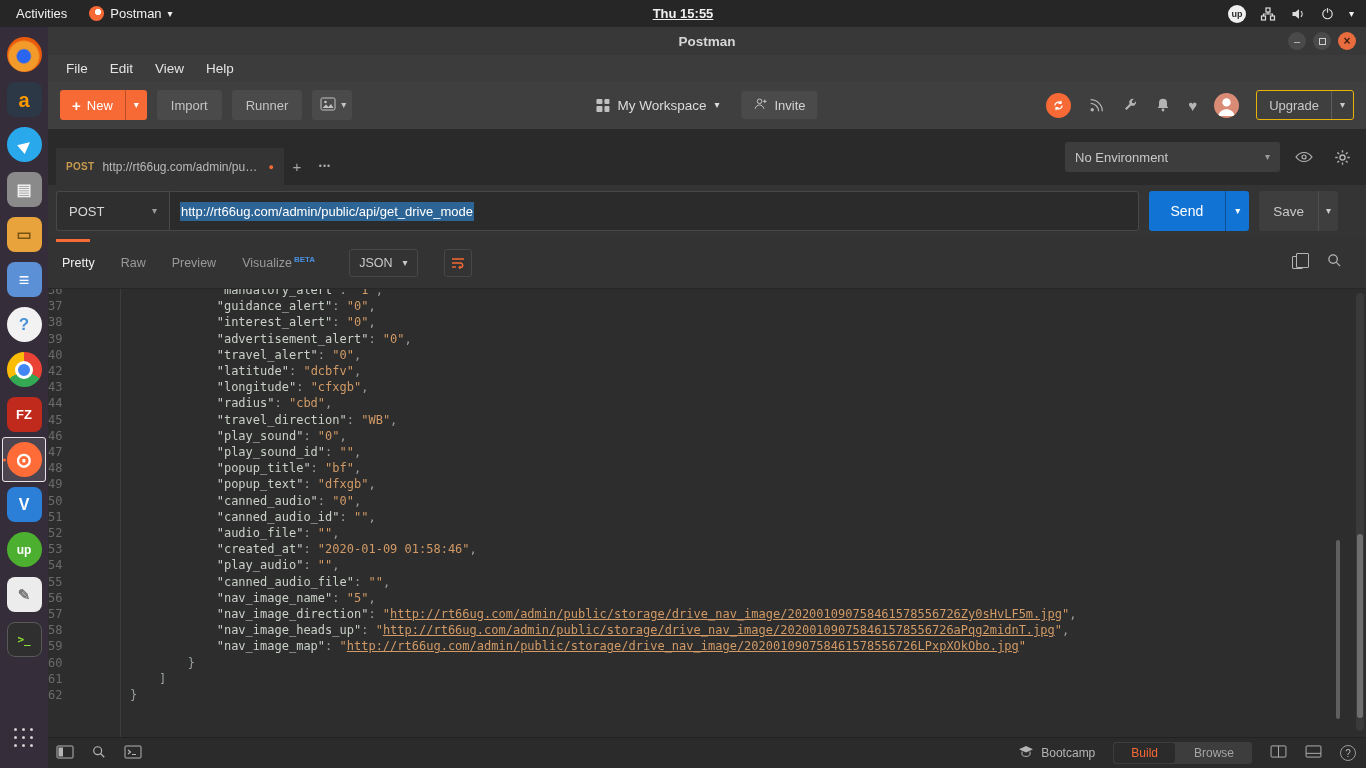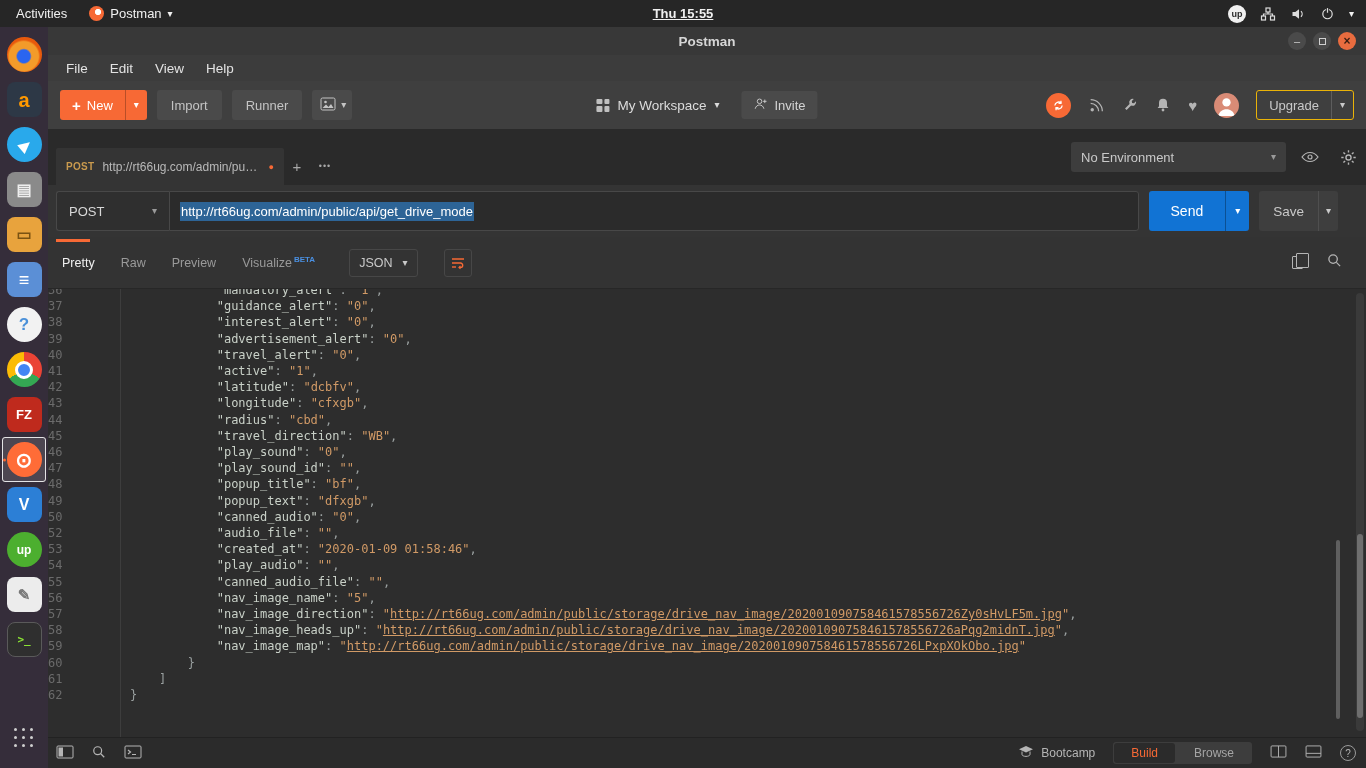--- a/index.html
+++ b/index.html
@@ -82,21 +82,21 @@
   
   .tabrow { height:56px; background:#2a2a2a; display:flex; padding-left:8px; flex:none; }
   .reqtab { align-self:flex-end; height:37px; width:228px; background:#343434; border-radius:2px 2px 0 0;
     display:flex; align-items:center; gap:8px; padding:0 10px; }
   .reqtab .m { font-size:10px; font-weight:700; color:var(--t-method); letter-spacing:.3px; }
   .reqtab .u { font-size:12px; color:#b9b9b9; max-width:160px; overflow:hidden; white-space:nowrap; text-overflow:ellipsis; }
   .reqtab .dot { color:var(--t-accent); font-size:9px; margin-left:auto; }
   .tab-plus, .tab-more { align-self:flex-end; margin-bottom:7px; height:24px; min-width:26px; display:flex;
     align-items:center; justify-content:center; color:#a8a8a8; font-size:15px; }
   .tab-more { font-size:9px; letter-spacing:1px; margin-left:2px; }
-  .tabrow-right { margin-left:auto; display:flex; align-items:center; gap:10px; padding-right:4px; }
+  .tabrow-right { margin-left:auto; display:flex; align-items:center; gap:10px; padding-right:10px; }
   .env-select { width:215px; height:30px; background:#3d3d3d; border-radius:3px; display:flex; align-items:center;
     padding:0 10px; color:#c9c9c9; font-size:13px; }
   .env-select .caret { margin-left:auto; color:#9a9a9a; }
   .ghost-icon { width:28px; height:28px; display:flex; align-items:center; justify-content:center; color:#b4b4b4; }
   
   .requestrow { height:52px; background:#343434; display:flex; align-items:center; padding:0 28px 0 8px; flex:none; }
   .method-select { width:113px; height:40px; background:#2f2f2f; border:1px solid #484848; border-right:none;
     border-radius:3px 0 0 3px; display:flex; align-items:center; padding:0 12px; color:#d8d8d8; font-size:13px; }
   .method-select .caret { margin-left:auto; color:#9a9a9a; }
   .url-input { flex:1; height:40px; background:#2b2b2b; border:1px solid #484848; border-radius:0 3px 3px 0;
@@ -489,24 +489,20 @@
             </div>
             <div class="cl">
               <span class="ln">39</span>
               <span class="lc" style="padding-left: 12ch;"><span class="k">"advertisement_alert"</span><span class="p">: </span><span class="v">"</span><span class="v">0</span><span class="v">"</span><span class="p">,</span></span>
             </div>
             <div class="cl">
               <span class="ln">40</span>
               <span class="lc" style="padding-left: 12ch;"><span class="k">"travel_alert"</span><span class="p">: </span><span class="v">"</span><span class="v">0</span><span class="v">"</span><span class="p">,</span></span>
             </div>
             <div class="cl">
-              <span class="ln">41</span>
-              <span class="lc" style="padding-left: 12ch;"><span class="k">"active"</span><span class="p">: </span><span class="v">"</span><span class="v">1</span><span class="v">"</span><span class="p">,</span></span>
-            </div>
-            <div class="cl">
               <span class="ln">42</span>
               <span class="lc" style="padding-left: 12ch;"><span class="k">"latitude"</span><span class="p">: </span><span class="v">"</span><span class="v">dcbfv</span><span class="v">"</span><span class="p">,</span></span>
             </div>
             <div class="cl">
               <span class="ln">43</span>
               <span class="lc" style="padding-left: 12ch;"><span class="k">"longitude"</span><span class="p">: </span><span class="v">"</span><span class="v">cfxgb</span><span class="v">"</span><span class="p">,</span></span>
             </div>
             <div class="cl">
               <span class="ln">44</span>
               <span class="lc" style="padding-left: 12ch;"><span class="k">"radius"</span><span class="p">: </span><span class="v">"</span><span class="v">cbd</span><span class="v">"</span><span class="p">,</span></span>
@@ -527,20 +523,24 @@
               <span class="ln">48</span>
               <span class="lc" style="padding-left: 12ch;"><span class="k">"popup_title"</span><span class="p">: </span><span class="v">"</span><span class="v">bf</span><span class="v">"</span><span class="p">,</span></span>
             </div>
             <div class="cl">
               <span class="ln">49</span>
               <span class="lc" style="padding-left: 12ch;"><span class="k">"popup_text"</span><span class="p">: </span><span class="v">"</span><span class="v">dfxgb</span><span class="v">"</span><span class="p">,</span></span>
             </div>
             <div class="cl">
               <span class="ln">50</span>
               <span class="lc" style="padding-left: 12ch;"><span class="k">"canned_audio"</span><span class="p">: </span><span class="v">"</span><span class="v">0</span><span class="v">"</span><span class="p">,</span></span>
+            </div>
+            <div class="cl">
+              <span class="ln">51</span>
+              <span class="lc" style="padding-left: 12ch;"><span class="k">"canned_audio_id"</span><span class="p">: </span><span class="v">"</span><span class="v"></span><span class="v">"</span><span class="p">,</span></span>
             </div>
             <div class="cl">
               <span class="ln">52</span>
               <span class="lc" style="padding-left: 12ch;"><span class="k">"audio_file"</span><span class="p">: </span><span class="v">"</span><span class="v"></span><span class="v">"</span><span class="p">,</span></span>
             </div>
             <div class="cl">
               <span class="ln">53</span>
               <span class="lc" style="padding-left: 12ch;"><span class="k">"created_at"</span><span class="p">: </span><span class="v">"</span><span class="v">2020-01-09 01:58:46</span><span class="v">"</span><span class="p">,</span></span>
             </div>
             <div class="cl">

